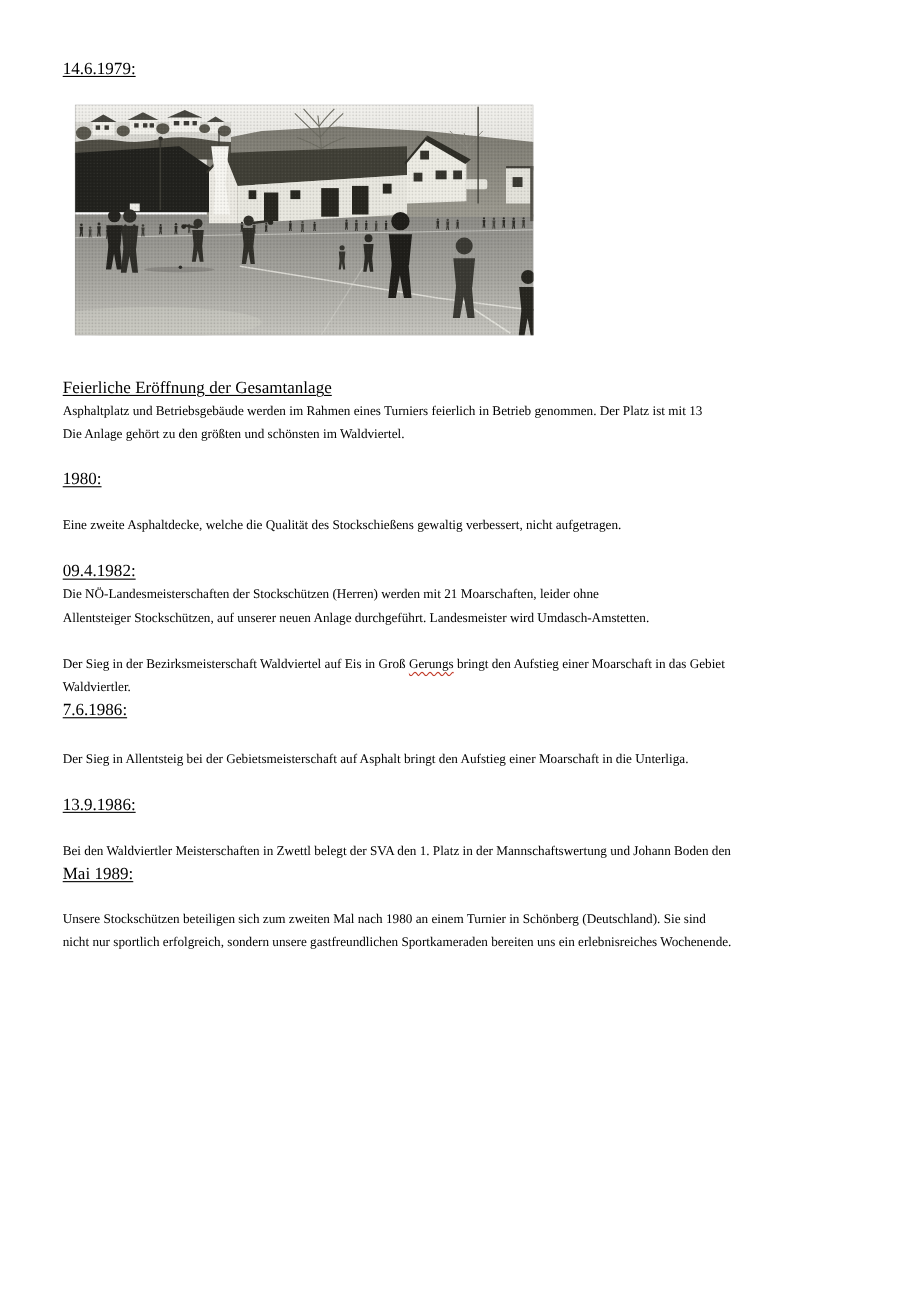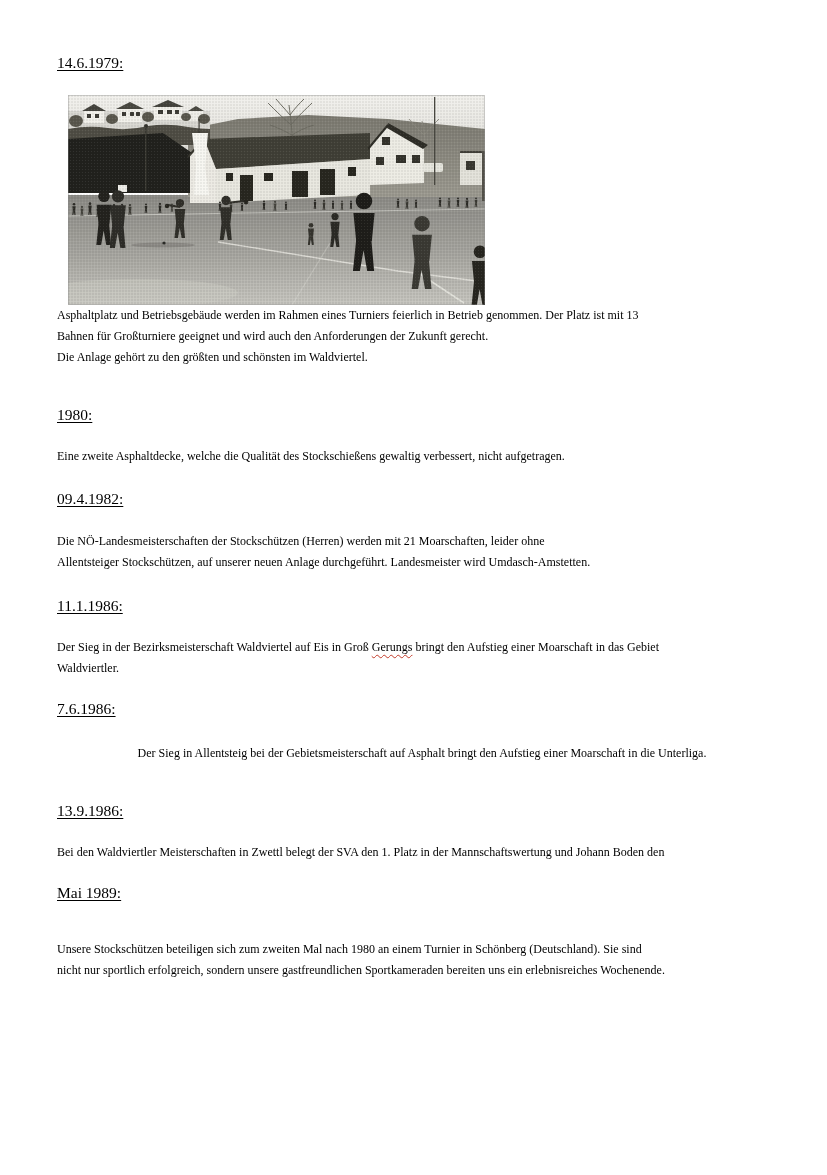--- a/index.html
+++ b/index.html
@@ -16,25 +16,25 @@
     padding: 52px 40px 0 57px;
   }
   .heading {
     font-size: 15.5px; line-height: 21px;
     text-decoration: underline;
     text-decoration-thickness: 1px;
     text-underline-offset: 2px;
     white-space: nowrap;
   }
   .tl { font-size: 12px; line-height: 21px; white-space: nowrap; }
-  .mt19 { margin-top: 19px; }
-  .mt20 { margin-top: 36px; }
+  .mt19 { }
+  .mt20 { margin-top: 20px; }
   .mt21 { margin-top: 21px; }
-  .mt22 { margin-top: 22px; }
-  .mt24 { margin-top: 24px; text-align: center; }
+  .mt22 { }
+  .mt24 { margin-top: 24px; }
   .mt37 { margin-top: 37px; }
   .photo {
     margin: 22px 0 0 11px;
     width: 417px; height: 210px;
     line-height: 0;
   }
   .misspelled {
     text-decoration: underline;
     text-decoration-style: wavy;
     text-decoration-color: #c23b2a;
@@ -218,32 +218,31 @@
         <use href="#p" transform="translate(296,97.8) scale(4.6)" fill="#1e1d19"></use>
         <use href="#p" transform="translate(354,120.9) scale(4.3)" fill="#3a3933"></use>
         <use href="#p" transform="translate(412,150.5) scale(3.5)" fill="#26251f"></use>
       </g>
 
       <rect x="0" y="0" width="417" height="210" fill="url(#ht)"></rect>
       <rect x="0.3" y="0.3" width="416.4" height="209.4" fill="none" stroke="#8a8a8a" stroke-width="0.6" opacity="0.6"></rect>
     </svg>
   </figure>
 
+  <div class="heading mt37">Feierliche Eröffnung der Gesamtanlage</div>
   <div class="tl">Asphaltplatz und Betriebsgebäude werden im Rahmen eines Turniers feierlich in Betrieb genommen. Der Platz ist mit 13</div>
-  <div class="tl">Bahnen für Großturniere geeignet und wird auch den Anforderungen der Zukunft gerecht.</div>
   <div class="tl">Die Anlage gehört zu den größten und schönsten im Waldviertel.</div>
 
   <div class="heading mt20">1980:</div>
   <div class="tl mt21">Eine zweite Asphaltdecke, welche die Qualität des Stockschießens gewaltig verbessert, nicht aufgetragen.</div>
 
   <div class="heading mt21">09.4.1982:</div>
   <div class="tl mt22">Die NÖ-Landesmeisterschaften der Stockschützen (Herren) werden mit 21 Moarschaften, leider ohne</div>
   <div class="tl">Allentsteiger Stockschützen, auf unserer neuen Anlage durchgeführt. Landesmeister wird Umdasch-Amstetten.</div>
 
-  <div class="heading mt22">11.1.1986:</div>
   <div class="tl mt21">
     <span>Der Sieg in der Bezirksmeisterschaft Waldviertel auf Eis in Groß</span>
     <span class="misspelled">Gerungs</span>
     <span>bringt den Aufstieg einer Moarschaft in das Gebiet</span>
   </div>
   <div class="tl">Waldviertler.</div>
 
   <div class="heading mt19">7.6.1986:</div>
   <div class="tl mt24">Der Sieg in Allentsteig bei der Gebietsmeisterschaft auf Asphalt bringt den Aufstieg einer Moarschaft in die Unterliga.</div>
 

